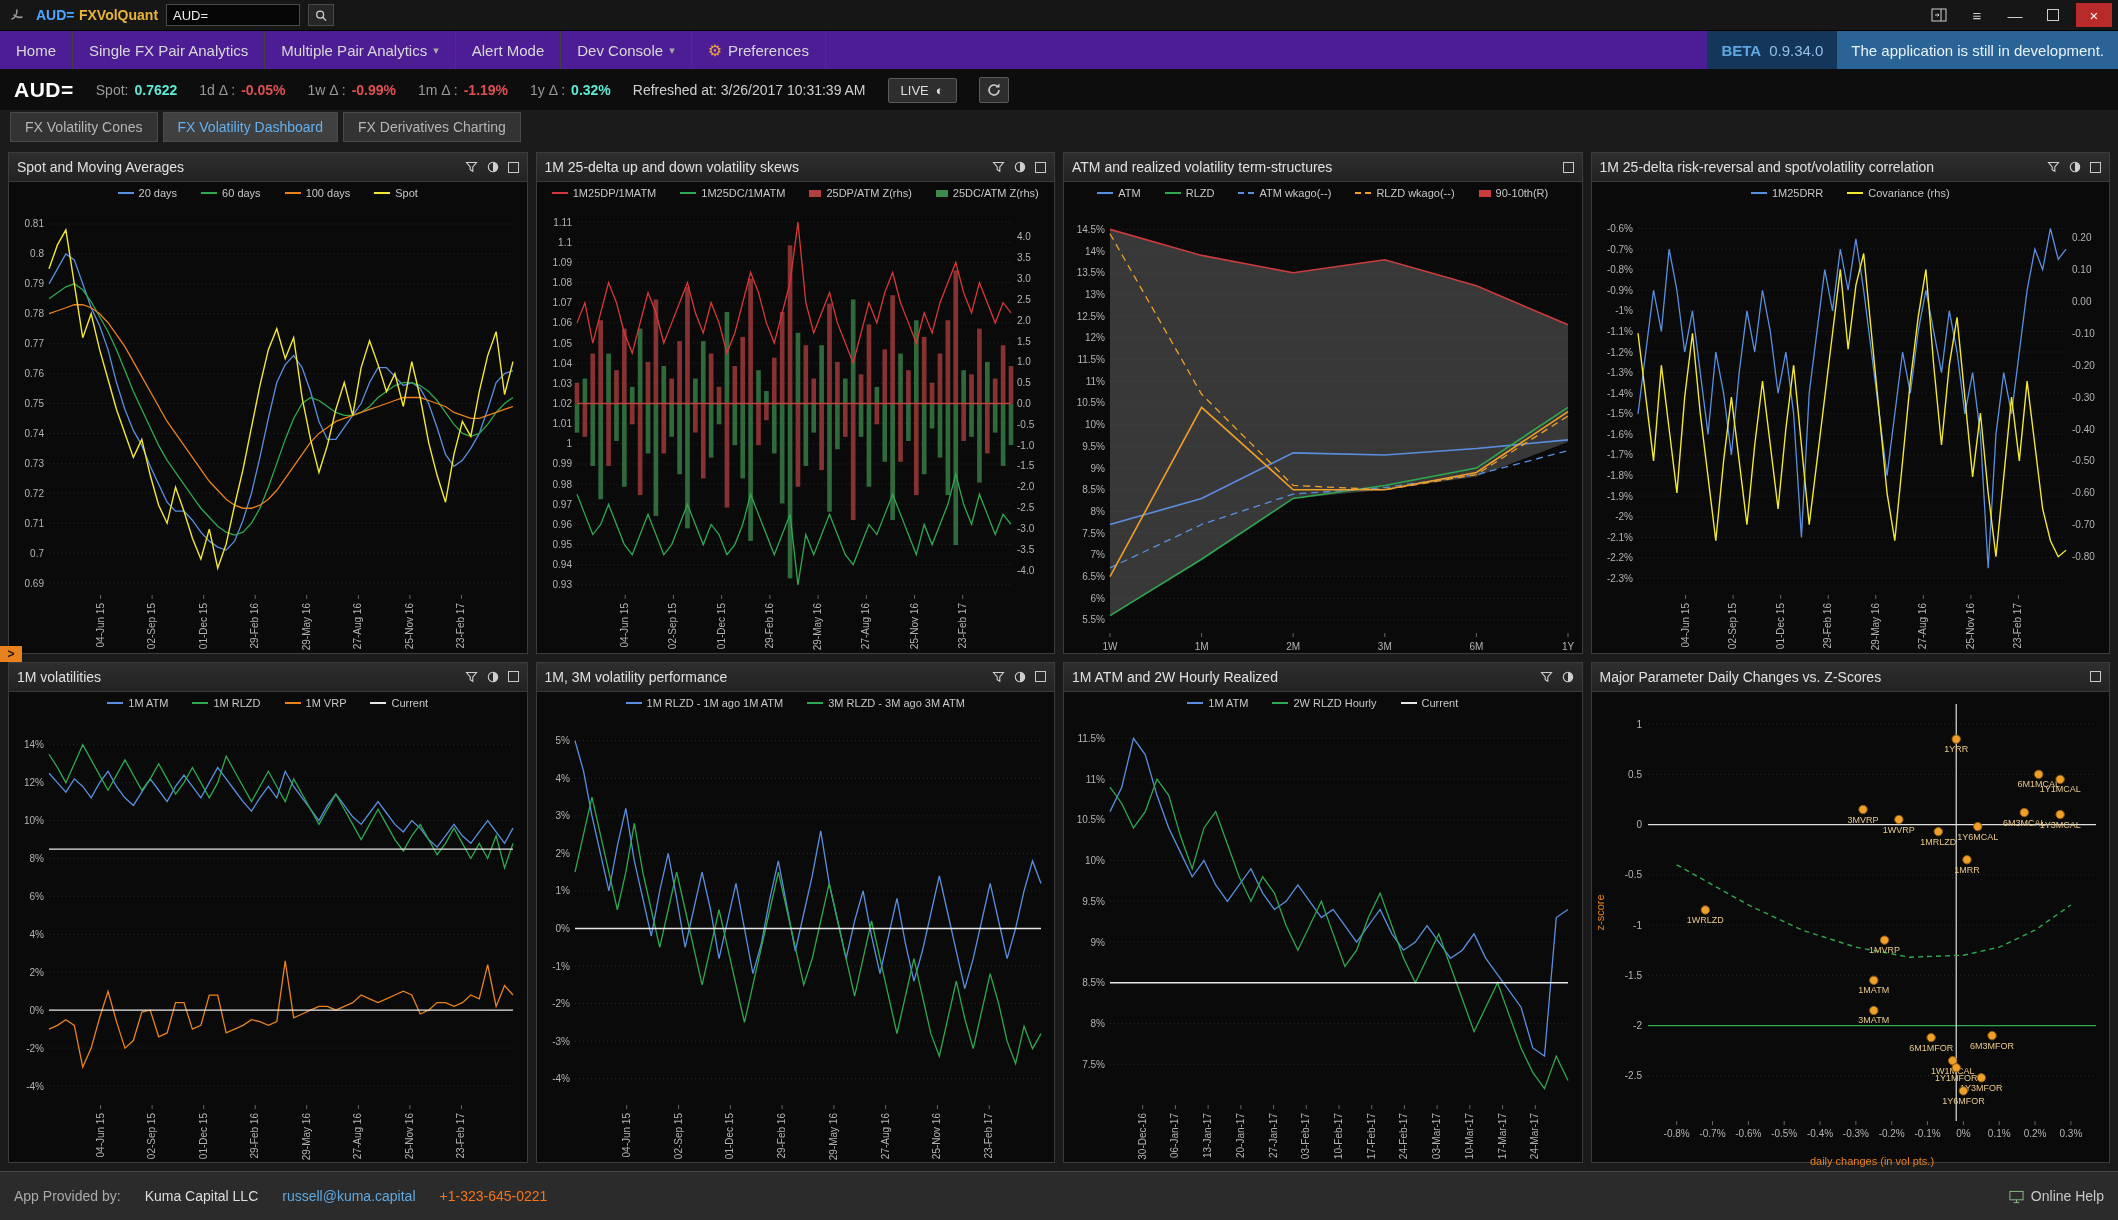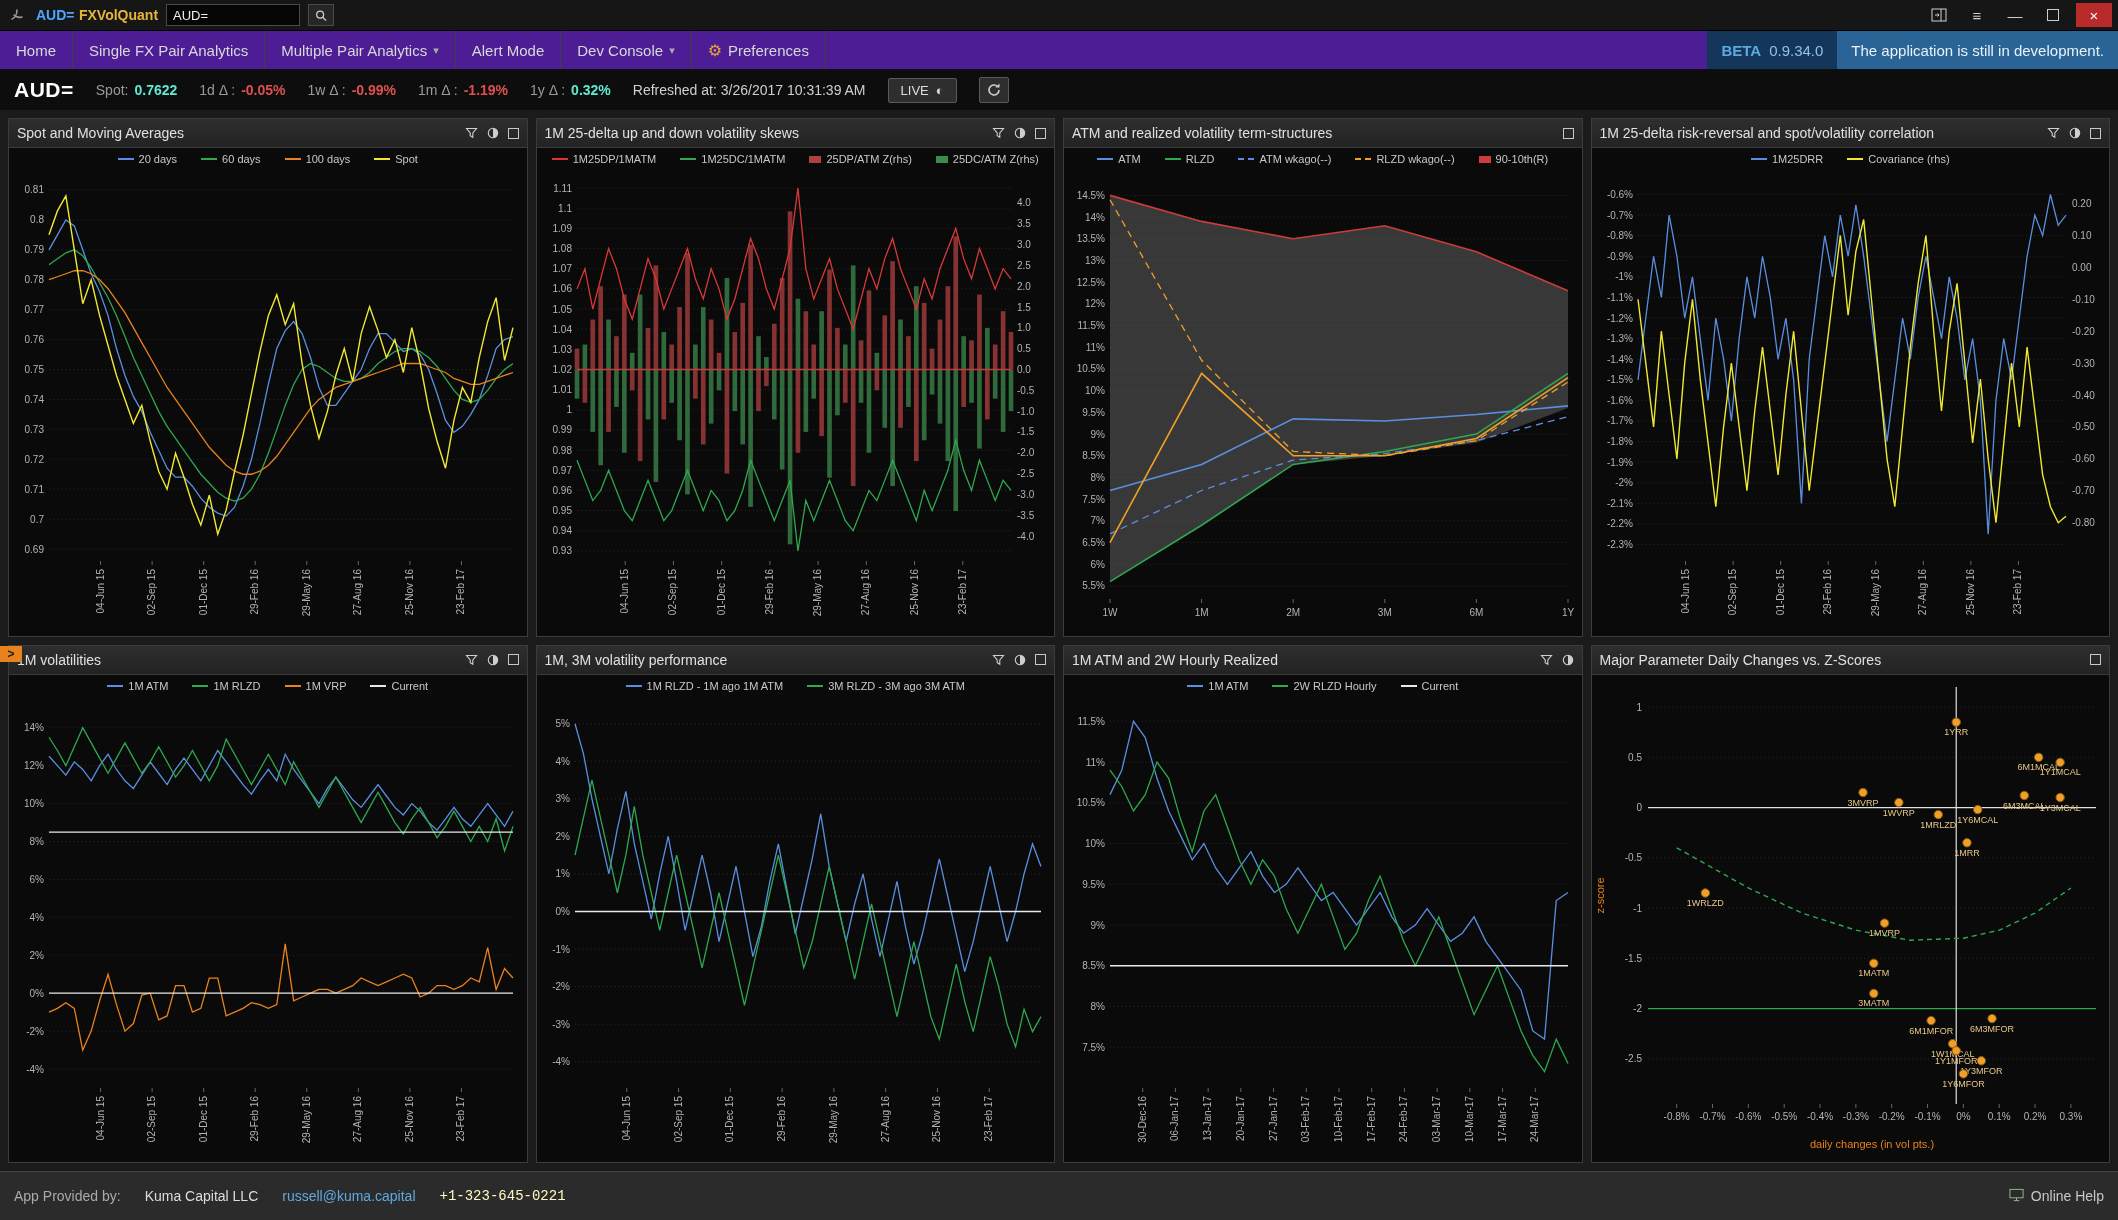--- a/index.html
+++ b/index.html
@@ -60,23 +60,23 @@
   .pchart{flex:1;min-height:0;position:relative;}
   svg{display:block;}
   .tk{fill:#b4b4b4;font-size:10px;}
   .pt-lbl{fill:#e8c88a;font-size:9px;}
   .ax-lbl{fill:#e8821e;font-size:11px;}
 
   
   .footer{height:32px;background:#2b2b2b;border-top:1px solid #454545;display:flex;align-items:center;gap:24px;padding:8px 14px;font-size:14px;color:#aaa;}
   .f-provider{color:#ddd;}
   .f-email{color:#5fa8e0;cursor:pointer;}
-  .f-phone{color:#fef9c3;font-family:Liberation Mono, monospace;}
+  .f-phone{color:#f97316;}
   .f-spacer{flex:1;}
-  .f-help{display:flex;align-items:flex-start;gap:7px;color:#c8c8c8;cursor:pointer;}
+  .f-help{display:flex;align-items:flex-end;gap:7px;color:#c8c8c8;cursor:pointer;}
 
   
   .edge-handle{position:absolute;left:0;top:646px;width:22px;height:16px;background:#e8821e;color:#1a1a1a;font-weight:bold;font-size:12px;line-height:16px;text-align:center;cursor:pointer;z-index:10;}
 </style>
 </head>
 <body>
 
 <div class="app">
 
   <div class="titlebar">
@@ -170,20 +170,25 @@
         <span>◐</span>
       </button>
     <button class="refreshbtn">
       <svg width="16" height="16" viewBox="0 0 16 16">
           <path d="M13 8a5 5 0 1 1-1.6-3.7" fill="none" stroke="#cfcfcf" stroke-width="1.6"></path>
           <path d="M13.5 1.5v4h-4z" fill="#cfcfcf"></path>
         </svg>
     </button>
   </div>
 
+  <div class="tabbar">
+    <span class="tab">FX Volatility Cones</span>
+    <span class="tab active">FX Volatility Dashboard</span>
+    <span class="tab">FX Derivatives Charting</span>
+  </div>
 
   <div class="main">
 
     <section class="panel">
       <header class="phead">
         <span class="ptitle">Spot and Moving Averages</span>
         <span class="picons">
             <span class="pic">
               <svg width="13" height="12" viewBox="0 0 13 12">
                 <path d="M1.5 1.5h10L7.8 6v4.3L5.2 8.6V6z" fill="none" stroke="#cfcfcf" stroke-width="1.1"></path>

